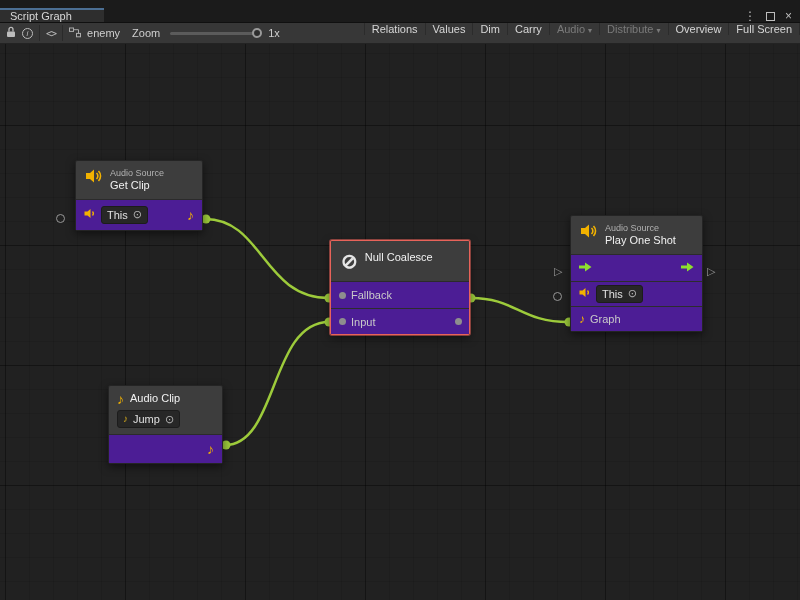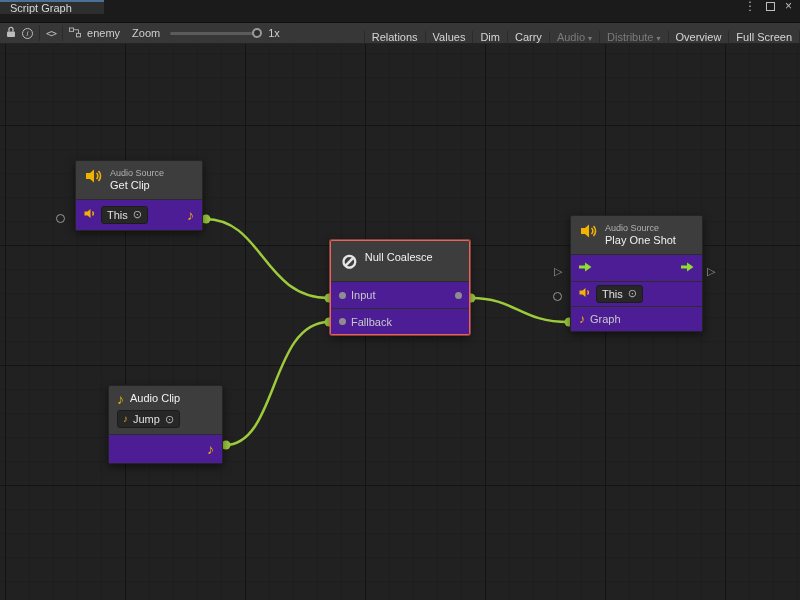--- a/index.html
+++ b/index.html
@@ -1,21 +1,21 @@
 <!DOCTYPE html>
 <html><head>
 <meta charset="utf-8">
 <style>
   *{box-sizing:border-box;margin:0;padding:0}
   html,body{width:800px;height:600px;overflow:hidden;background:#191919;
     font-family:"Liberation Sans",sans-serif;-webkit-font-smoothing:antialiased}
   .window{width:800px;height:600px;display:flex;flex-direction:column}
 
   
-  .tabbar{height:22px;background:#1b1b1b;display:flex;align-items:flex-start;flex:0 0 auto}
+  .tabbar{height:22px;background:#1b1b1b;display:flex;align-items:flex-end;flex:0 0 auto}
   .tab{background:#2e2e2e;border-top:2px solid #4c6f94;padding:0 14px 0 10px;
     display:flex;align-items:center;font-size:11px;color:#d8d8d8;min-width:104px}
   .tabbar-spacer{flex:1}
   .tabbar-right{display:flex;align-items:center;gap:10px;padding:0 8px;color:#bdbdbd}
   .winicon{font-size:12px;line-height:1;cursor:default}
   .maxbox{width:9px;height:9px;border:1px solid #bdbdbd;display:inline-block}
 
   
   .toolbar{height:22px;background:#373737;border-top:1px solid #101010;border-bottom:1px solid #232323;
     display:flex;align-items:stretch;font-size:11px;color:#cfcfcf;flex:0 0 auto}
@@ -24,21 +24,21 @@
   .info-circle{width:11px;height:11px;border:1px solid #bdbdbd;border-radius:50%;
     display:inline-flex;align-items:center;justify-content:center;font-size:8px;color:#bdbdbd;font-style:italic}
   .code-glyph{color:#bdbdbd;font-family:"DejaVu Sans Mono",monospace;font-size:10px;letter-spacing:-1px}
   .zoom-track{position:relative;width:88px;height:3px;background:#5b5b5b;border-radius:2px;margin:0 4px}
   .zoom-knob{position:absolute;right:-4px;top:-4px;width:10px;height:10px;border-radius:50%;
     background:#2d2d2d;border:2px solid #9a9a9a}
   .tbtn{display:flex;align-items:center;gap:3px;padding:0 7px;border-left:1px solid #2b2b2b;cursor:default;color:#d6d6d6}
   .tbtn:last-child{border-right:1px solid #2b2b2b}
   .tbtn.disabled{color:#7a7a7a}
   .dd-arrow{font-size:8px;position:relative;top:1px}
-  .toolbar-buttons{display:flex;align-items:flex-end;margin-left:auto}
+  .toolbar-buttons{display:flex;align-items:flex-start;margin-left:auto}
 
   
   .canvas{position:relative;flex:1;overflow:hidden;background-color:#212121;
     background-image:
       linear-gradient(rgba(0,0,0,.10) 1px,transparent 1px),
       linear-gradient(90deg,rgba(0,0,0,.10) 1px,transparent 1px),
       linear-gradient(rgba(0,0,0,.32) 1px,transparent 1px),
       linear-gradient(90deg,rgba(0,0,0,.32) 1px,transparent 1px);
     background-size:24px 24px,24px 24px,120px 120px,120px 120px;
     background-position:5px 81px,5px 81px,5px 81px,5px 81px}
@@ -193,27 +193,27 @@
     </div>
     <span class="port-circle" style="left:56px;top:170px"></span>
 
     <div class="node selected" style="left:330px;top:196px;width:140px">
       <div class="node-header" style="padding:10px 10px">
         <span class="null-glyph">⊘</span>
         <span class="node-title">Null Coalesce</span>
       </div>
       <div class="node-row" style="height:26px">
         <span class="dot"></span>
-        <span>Input</span>
-        <span class="spacer"></span>
-        <span class="dot right"></span>
+        <span>Fallback</span>
       </div>
       <div class="node-row" style="height:26px">
         <span class="dot"></span>
-        <span>Fallback</span>
+        <span>Input</span>
+        <span class="spacer"></span>
+        <span class="dot right"></span>
       </div>
     </div>
 
     <div class="node" style="left:570px;top:171px;width:133px">
       <div class="node-header">
         <span>
           <svg width="18" height="16" viewBox="0 0 18 16">
             <polygon points="1,5 5,5 9,1.5 9,14.5 5,11 1,11" fill="#f2b200"></polygon>
             <path d="M11.5,5 a4,4 0 0 1 0,6" stroke="#f2b200" fill="none" stroke-width="1.6"></path>
             <path d="M13.5,3 a7.2,7.2 0 0 1 0,10" stroke="#f2b200" fill="none" stroke-width="1.6"></path>

